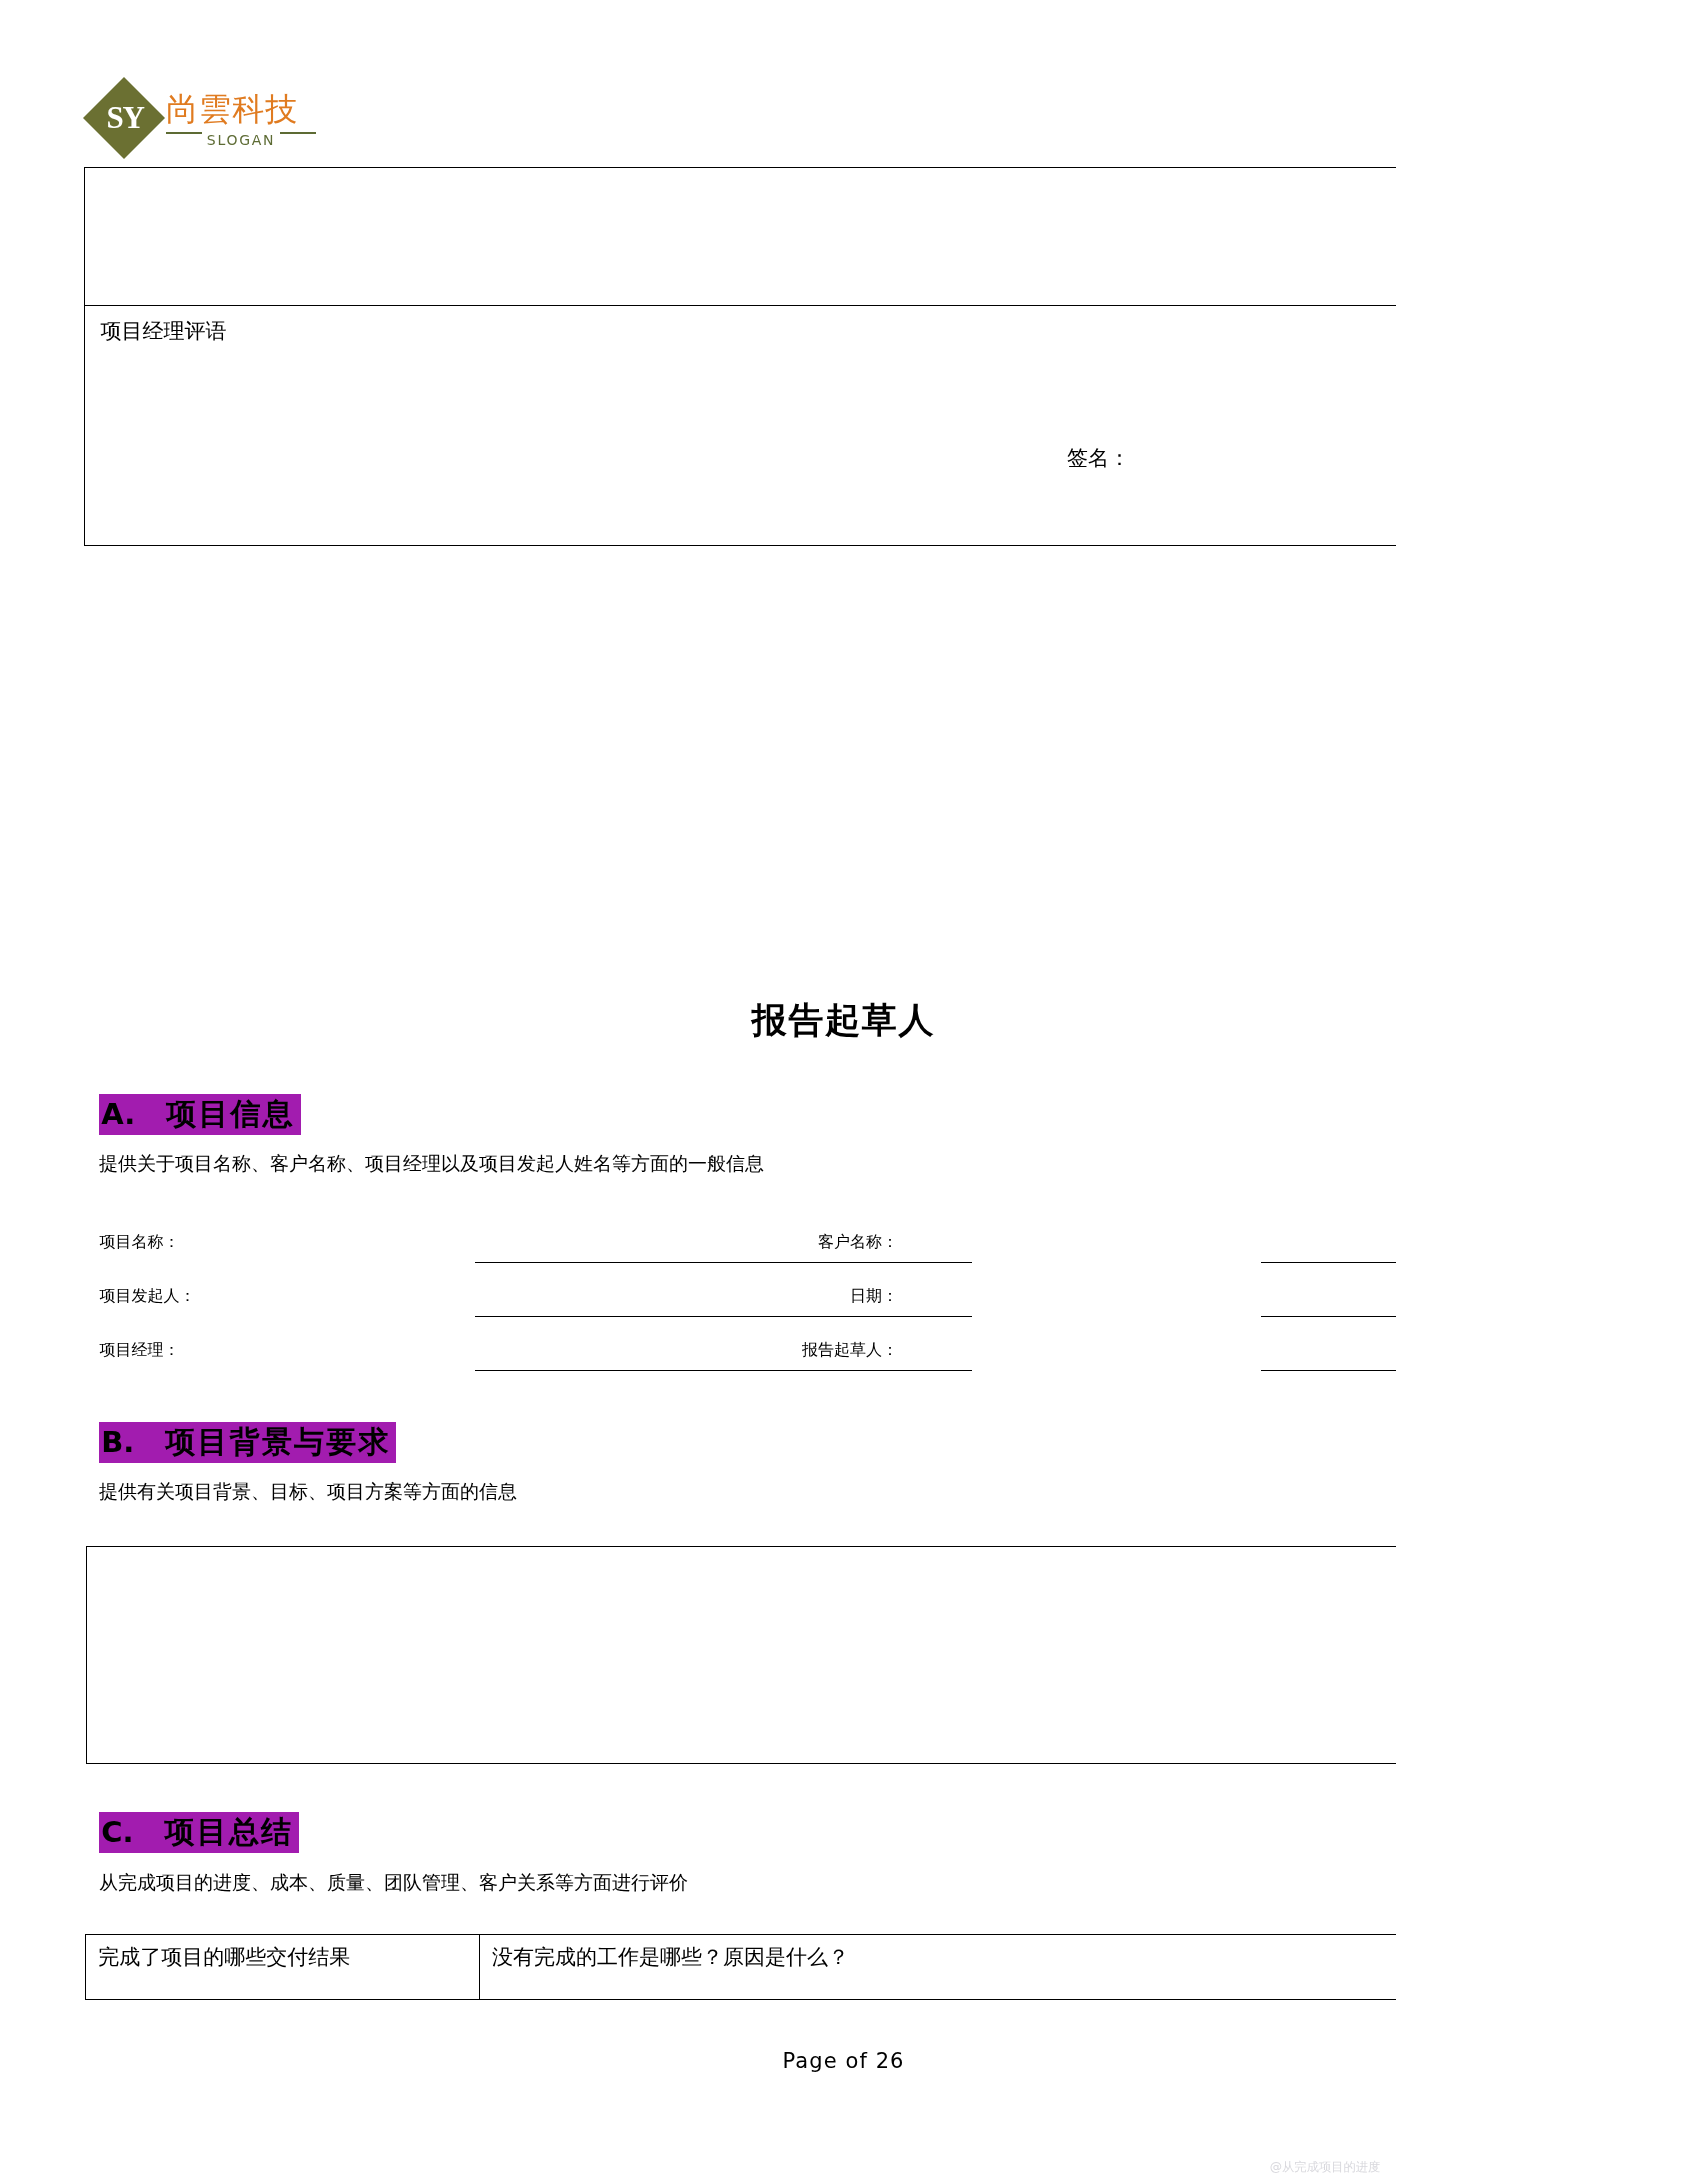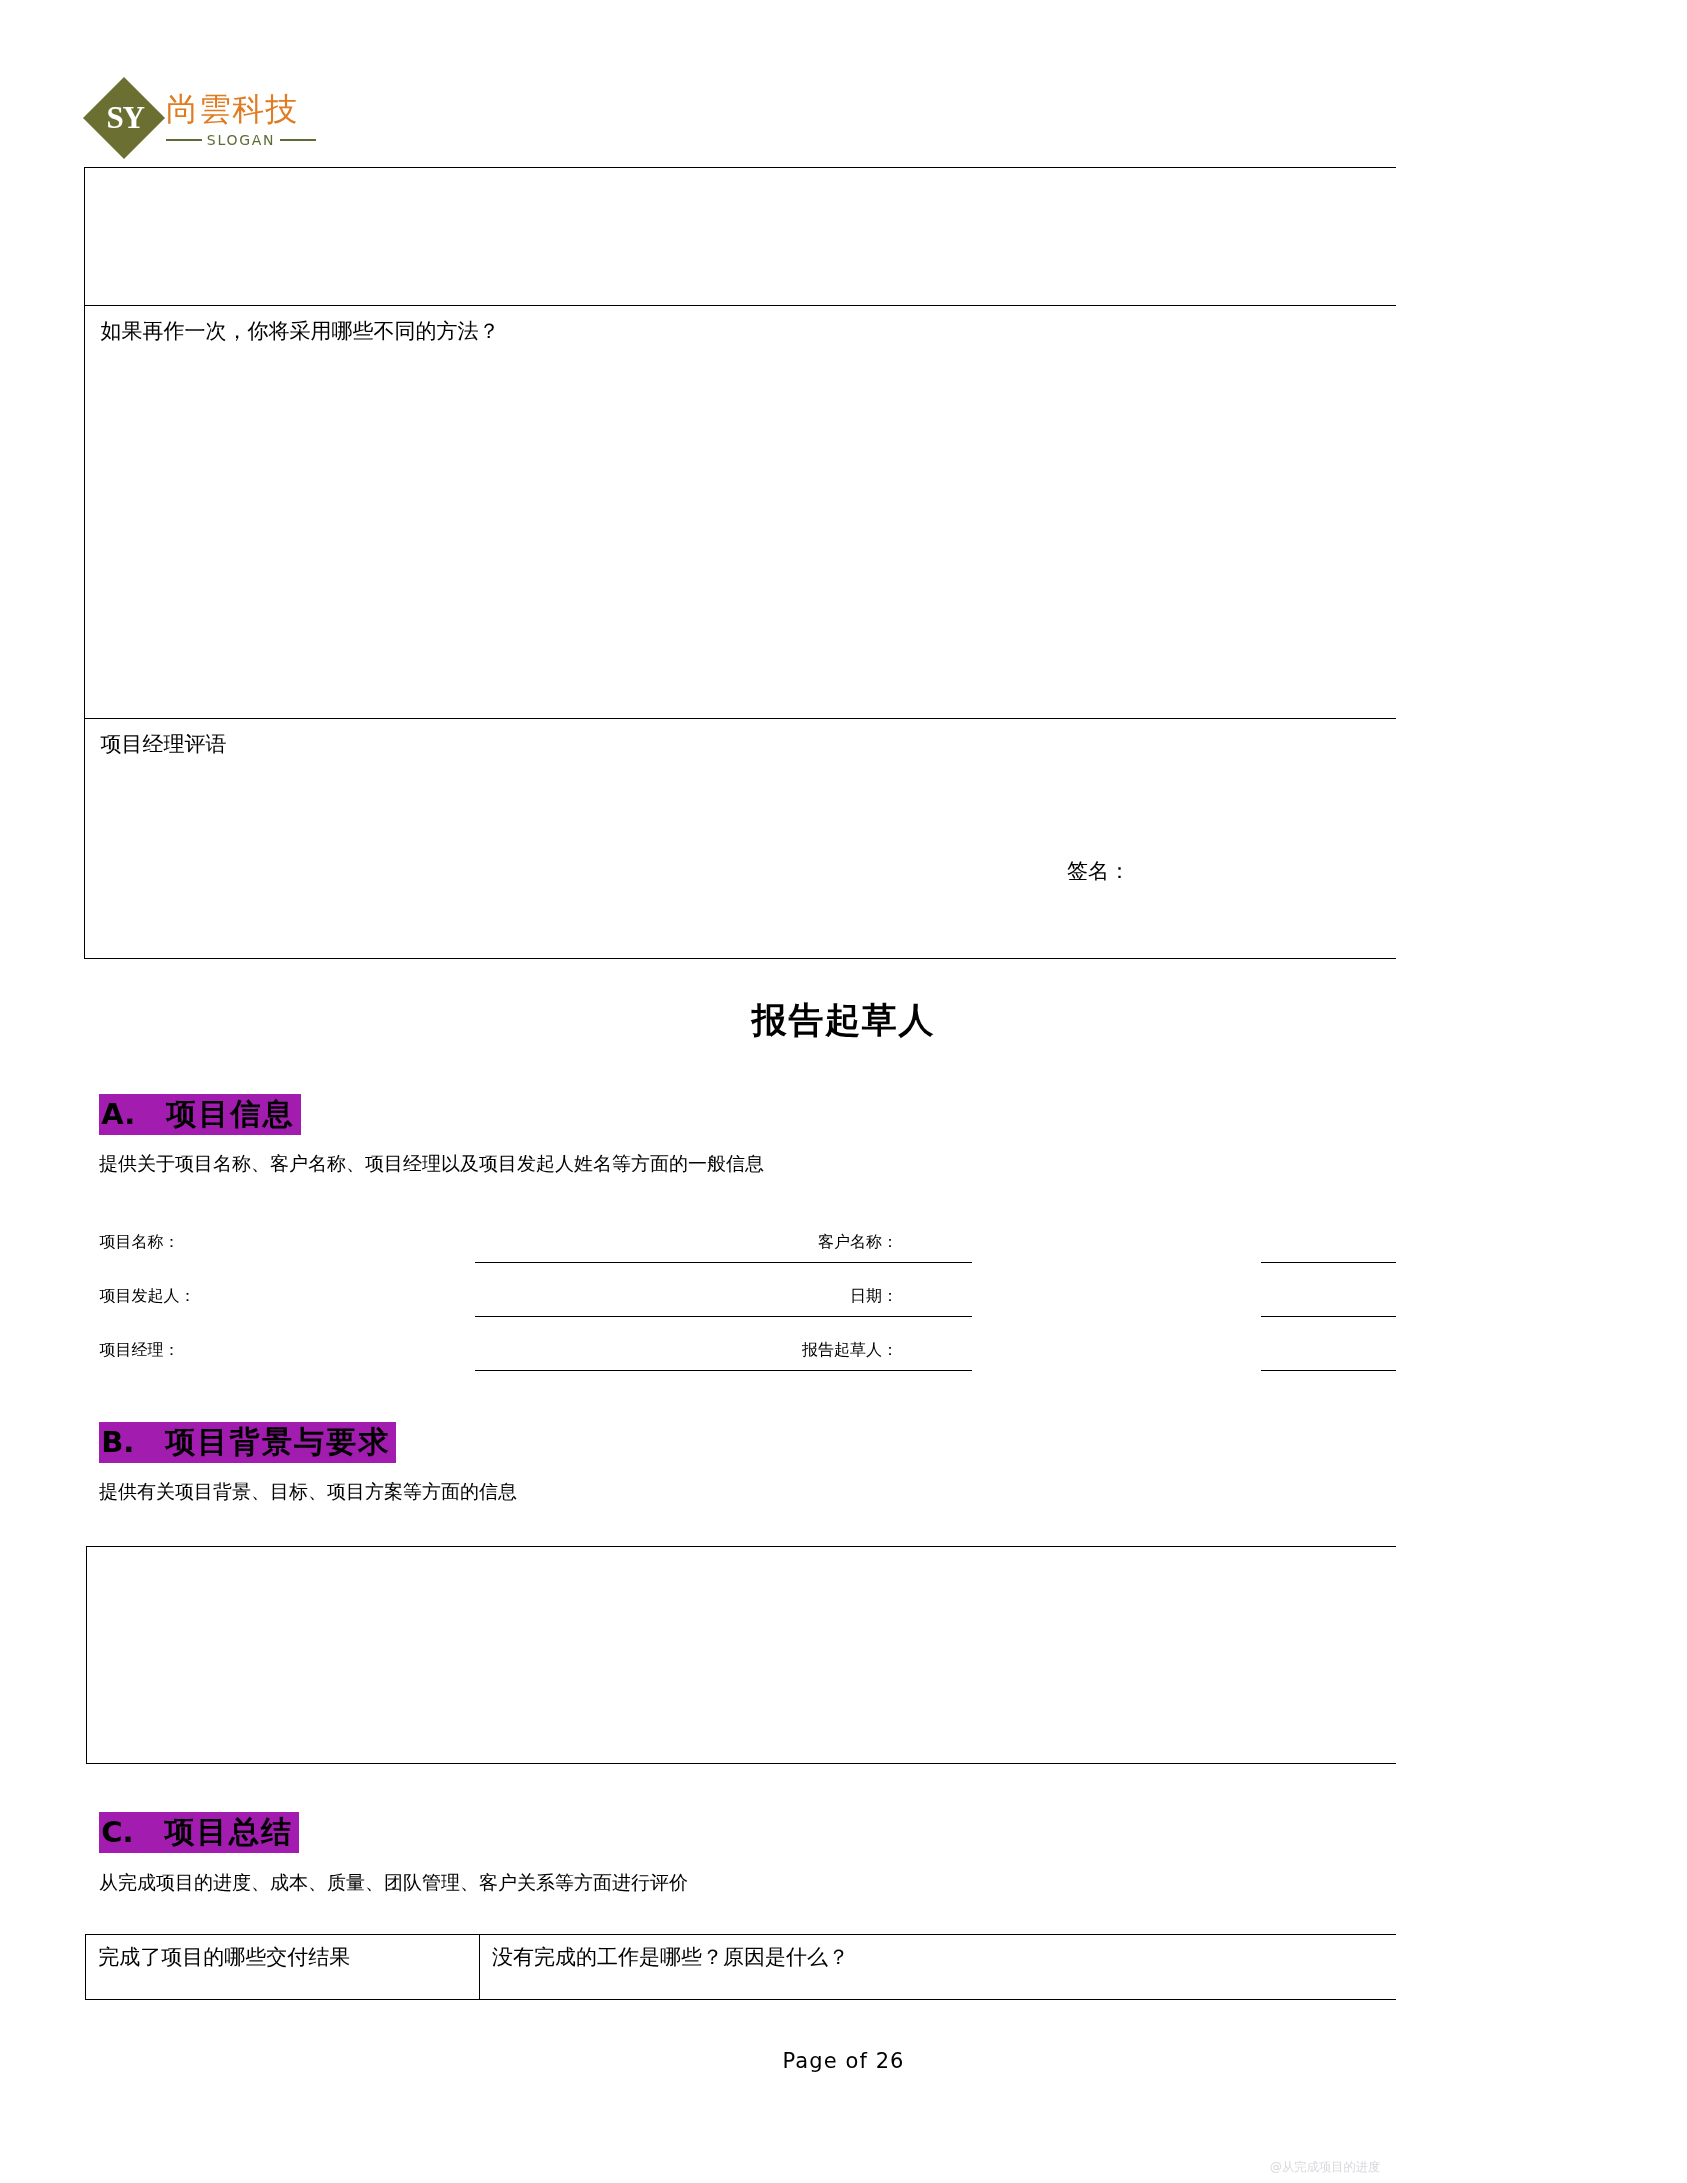--- a/index.html
+++ b/index.html
@@ -62,21 +62,20 @@
     letter-spacing: 1.1px;
     white-space: nowrap;
     text-align: center;
   }
   .logo-slogan-row {
     position: absolute;
     left: 71px;
     top: 48px;
     width: 150px;
     display: flex;
-    align-items: center;
     gap: 4.5px;
   }
   .logo-slogan-row .rule {
     flex: 1 1 auto;
     height: 1.7px;
     background: #5d6b34;
   }
   .logo-slogan-row .slogan-text {
     flex: 0 0 auto;
     font-family: "DejaVu Sans", "Liberation Sans", sans-serif;
@@ -270,23 +269,20 @@
       <span class="rule"></span>
       <span class="slogan-text">SLOGAN</span>
       <span class="rule"></span>
     </div>
   </div>
 
   <div class="top-table">
     <div class="tt-row tt-r1">
       <div class="tt-text"></div>
     </div>
-    <div class="tt-row tt-r2">
-      <div class="tt-text">如果再作一次，你将采用哪些不同的方法？</div>
-    </div>
     <div class="tt-row tt-r3">
       <div class="tt-text">项目经理评语</div>
       <div class="sign-line">签名：</div>
     </div>
   </div>
 
   <div class="doc-title">报告起草人</div>
 
   <div class="section-head" style="top:1094px;">
     <span class="sh-inner">

